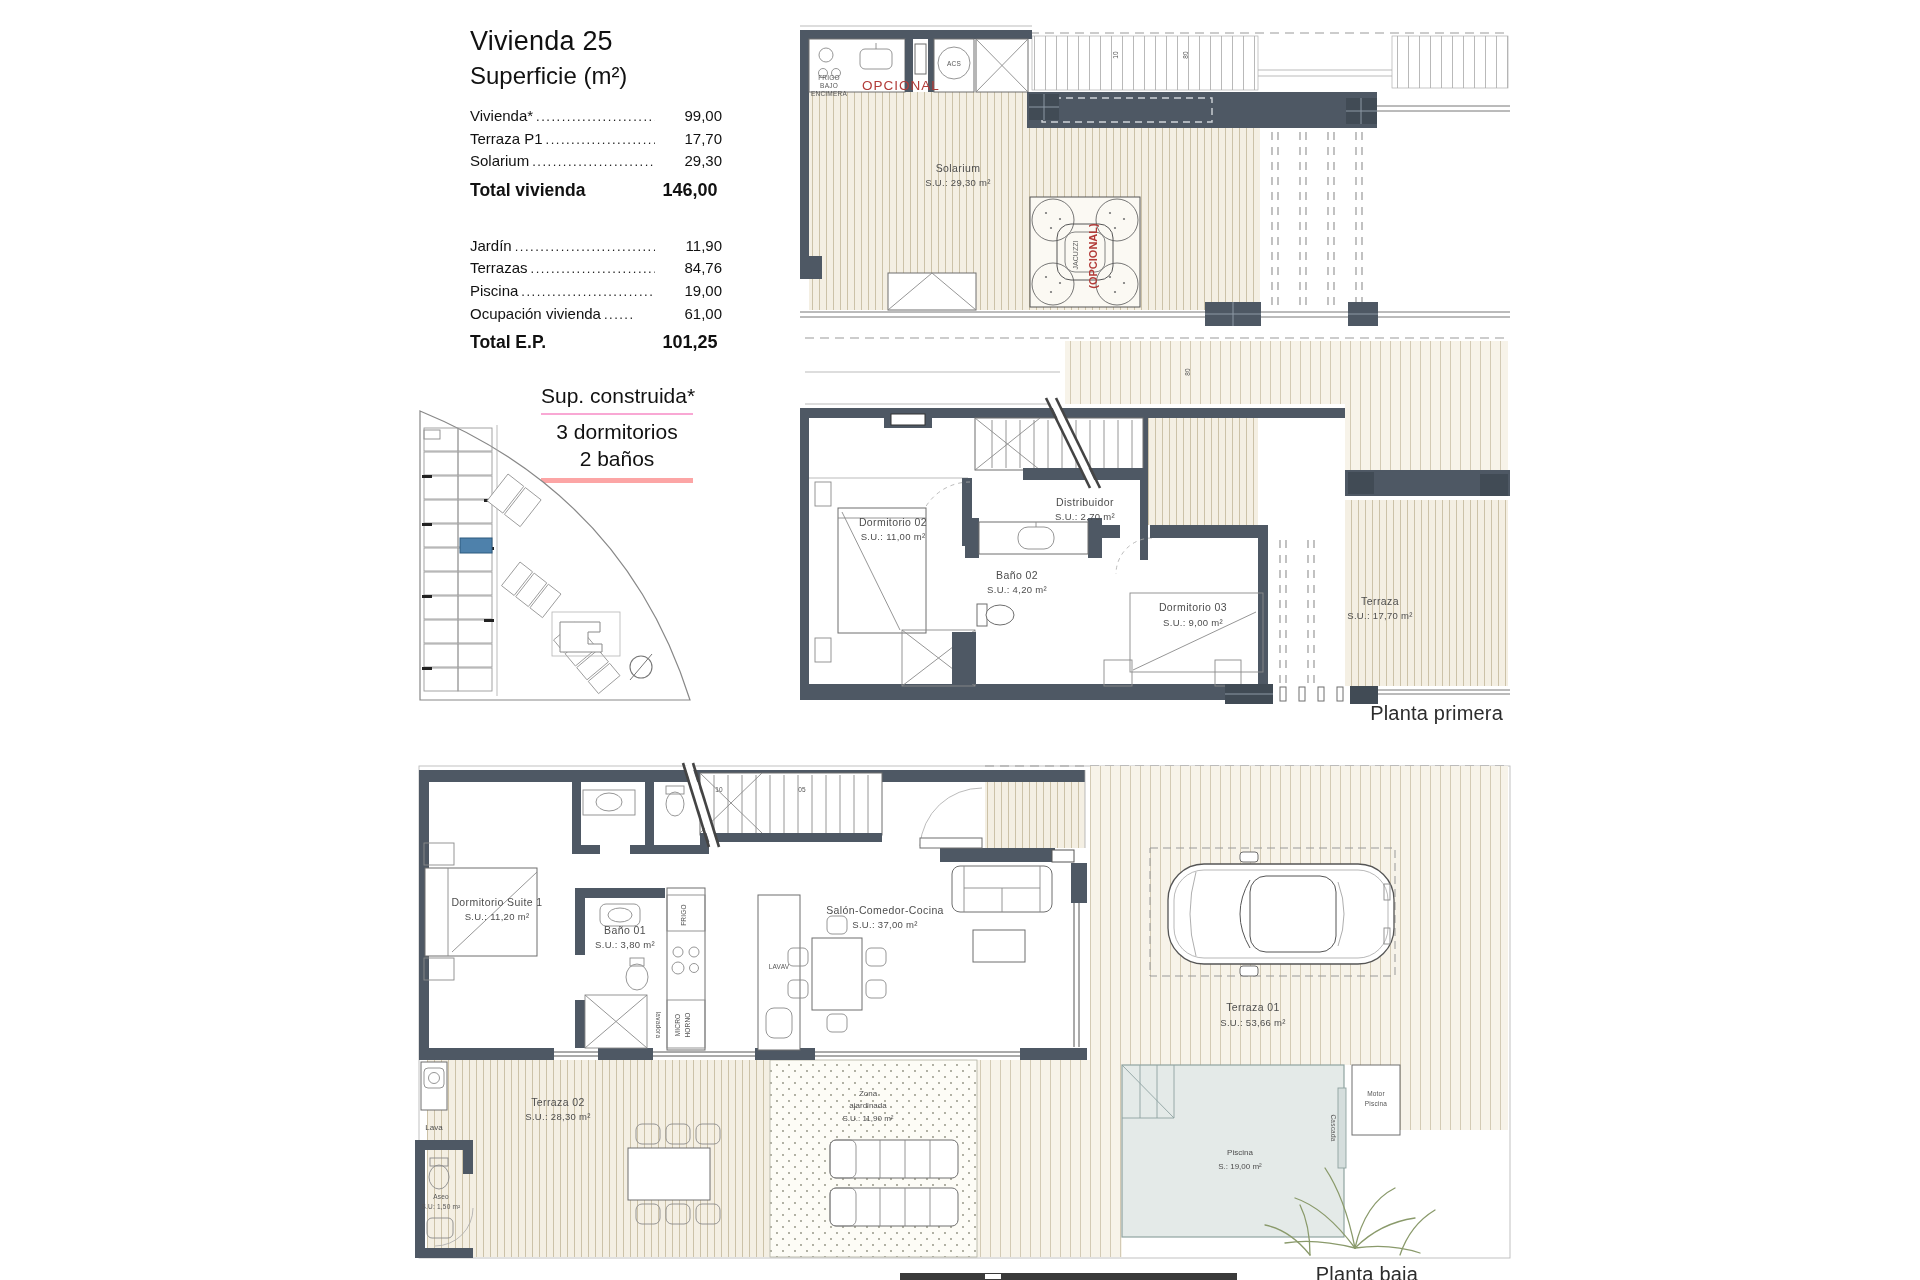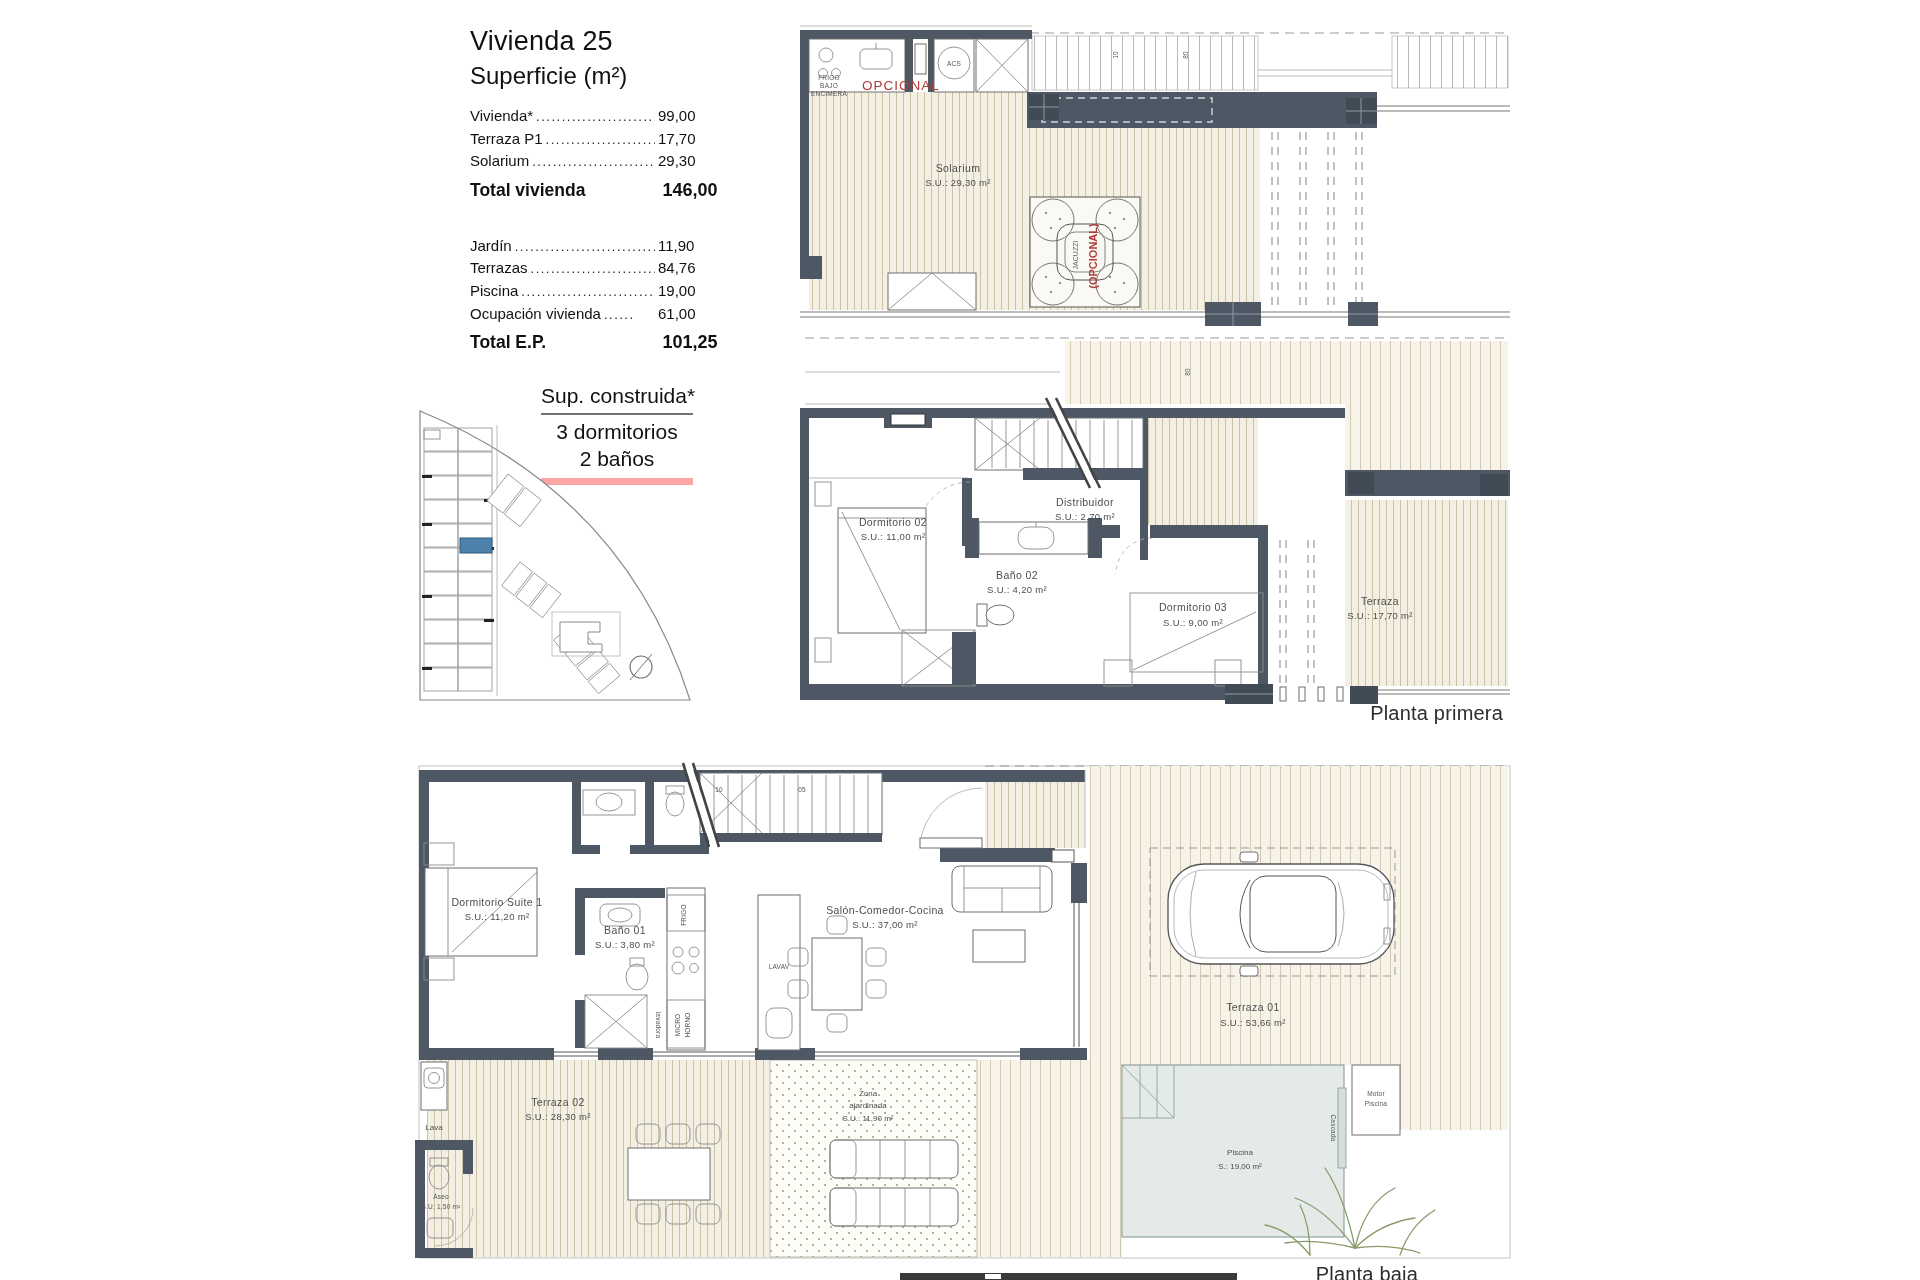--- a/index.html
+++ b/index.html
@@ -6,29 +6,29 @@
   body{width:1920px;height:1280px;position:relative;overflow:hidden;font-family:"Liberation Sans",sans-serif;}
   #drawing{position:absolute;left:0;top:0;}
   
   .panel{position:absolute;left:470px;top:26px;width:252px;color:#111;}
   .p-title{font-size:27px;font-weight:normal;letter-spacing:.2px;}
   .p-sub{font-size:24px;margin-top:5px;}
   .rows{margin-top:17px;}
   .prow{display:flex;align-items:baseline;font-size:15px;height:22.6px;}
   .prow .lbl{white-space:nowrap;}
   .prow .dots{flex:1;overflow:hidden;white-space:nowrap;letter-spacing:1.5px;margin:0 3px;color:#222;font-size:13px;}
-  .prow .val{width:64px;text-align:left;}
+  .prow .val{width:64px;text-align:right;}
   .ptotal{display:flex;align-items:baseline;font-weight:bold;height:27px;margin-top:5px;}
   .ptotal .lbl{flex:1;font-size:17.5px;}
   .ptotal .val{width:64px;font-size:18px;text-align:center;}
   .gap{height:30px;}
   .constr{position:absolute;left:541px;top:384px;width:152px;text-align:center;color:#111;}
-  .c1{font-size:21px;white-space:nowrap;padding-bottom:5px;border-bottom:2px solid #737373;text-align:center;}
+  .c1{font-size:21px;white-space:nowrap;padding-bottom:5px;border-bottom:2px solid #f9a8d4;text-align:center;}
   .c2{font-size:21px;margin-top:5px;}
-  .c3{font-size:21px;margin-top:3px;padding-bottom:7px;border-bottom:7px solid #fca5a5;}
+  .c3{font-size:21px;margin-top:3px;padding-bottom:7px;border-bottom:5px solid #fca5a5;}
   
   svg text{font-family:"Liberation Sans",sans-serif;}
   .tr{font-size:10.5px;fill:#4d4d4d;text-anchor:middle;letter-spacing:.4px;}
   .ta{font-size:9.5px;fill:#4d4d4d;text-anchor:middle;letter-spacing:.3px;}
   .tp{font-size:20px;fill:#2c2c2c;text-anchor:end;letter-spacing:.2px;}
   .tt{font-size:6.5px;fill:#555;text-anchor:middle;letter-spacing:.2px;}
   .tt8{font-size:8px;fill:#4d4d4d;text-anchor:middle;}
   .red{fill:#b23b38;}
   .wall{fill:#4e5864;}
   .post{fill:#414b55;}

